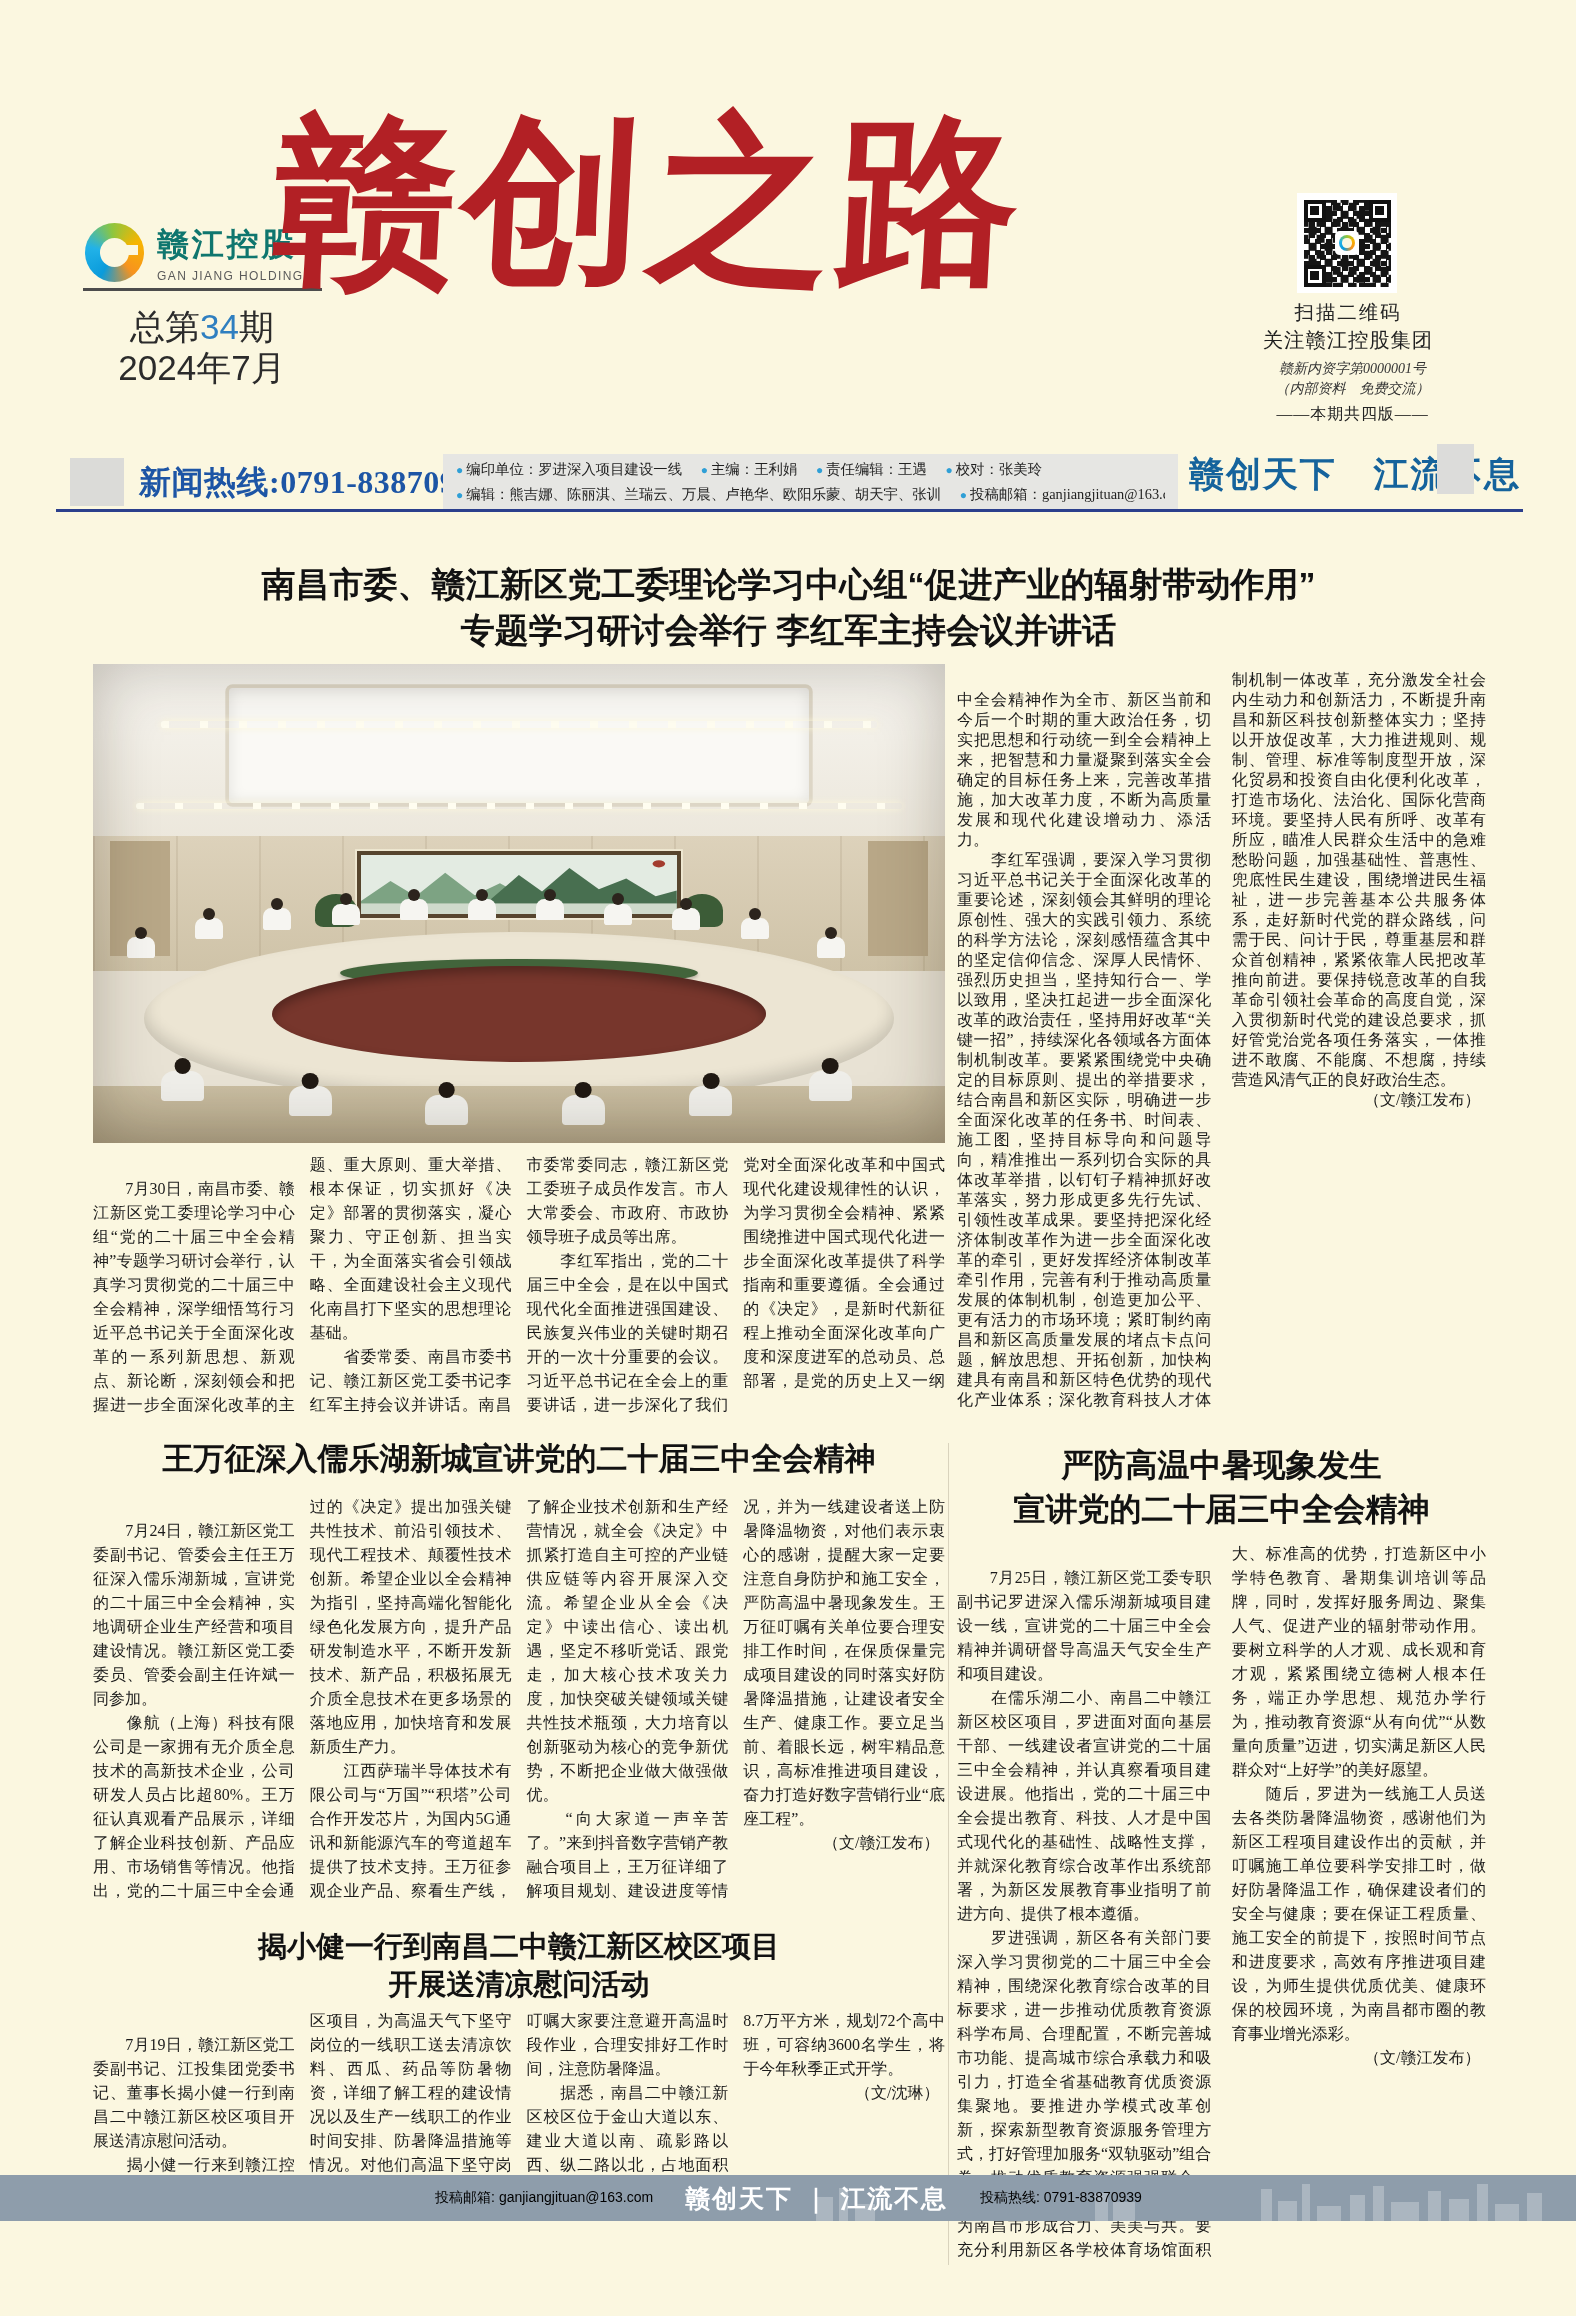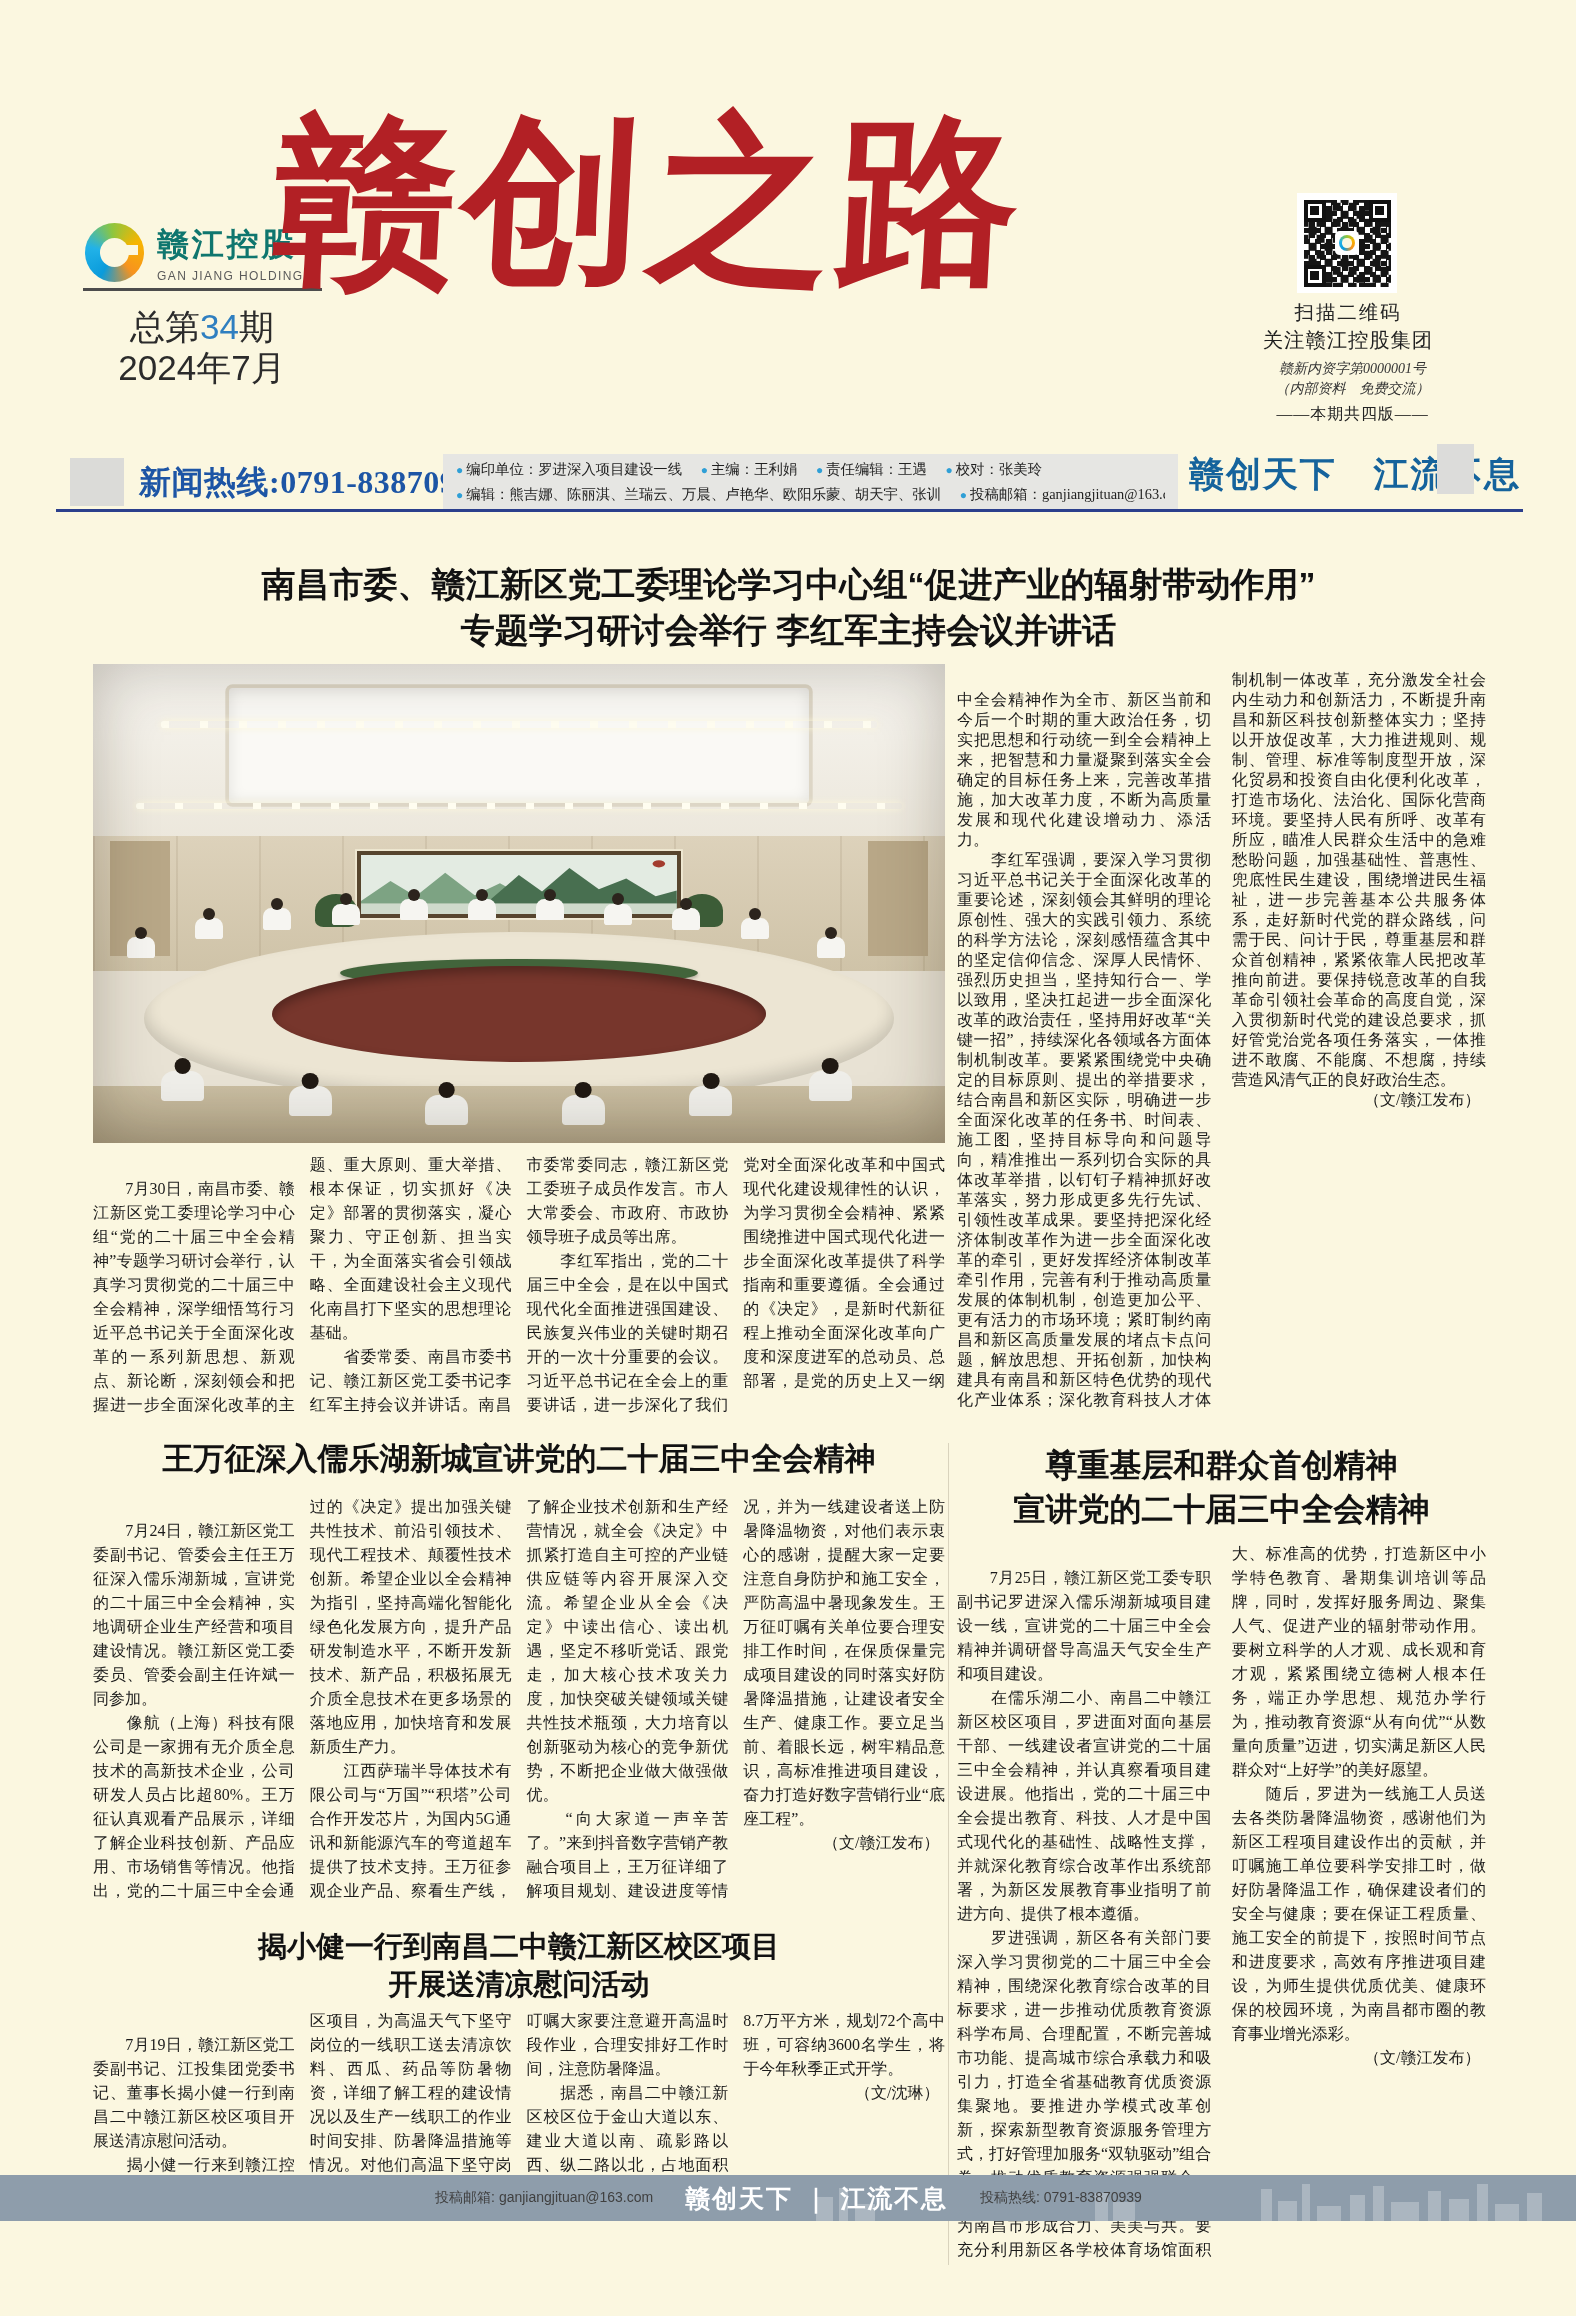--- a/index.html
+++ b/index.html
@@ -116,21 +116,21 @@
   .person { position:absolute; width:28px; height:21.3px; background:#f6f5f1; border-radius:8.3px 8.3px 2.8px 2.8px; }
   .person::before { content:""; position:absolute; top:-10.2px; left:50%; transform:translateX(-50%);
     width:12px; height:12px; border-radius:50%; background:#2c241d; }
   .person.front { width:43px; height:30px; border-radius:13px 13px 3.7px 3.7px; background:#efeee9; }
   .person.front::before { width:16.7px; height:16px; top:-13px; background:#201913; }
   
   .footer-bar { position:absolute; left:0; top:2175px; width:1577px; height:46px;
     background:#8e9dab; overflow:hidden; }
   .sky { position:absolute; bottom:0; background:rgba(255,255,255,.26); }
   .footer-c { position:absolute; inset:0; display:flex; align-items:center; justify-content:center; gap:32px; }
-  .f-small { font-size:14px; color:#404040; }
+  .f-small { font-size:14px; color:#000000; }
   .f-slogan { font-family:"DejaVu Serif", serif; font-weight:bold; font-size:25px; color:#ffffff; letter-spacing:1.9px; }
 </style>
 </head>
 <body>
 
 <div class="page">
 
   <div class="logo-block">
     <div class="gmark"></div>
     <div class="logo-txt">
@@ -240,21 +240,21 @@
     <span>　　7月24日，赣江新区党工委副书记、管委会主任王万征深入儒乐湖新城，宣讲党的二十届三中全会精神，实地调研企业生产经营和项目建设情况。赣江新区党工委委员、管委会副主任许斌一同参加。
 　　像航（上海）科技有限公司是一家拥有无介质全息技术的高新技术企业，公司研发人员占比超80%。王万征认真观看产品展示，详细了解企业科技创新、产品应用、市场销售等情况。他指出，党的二十届三中全会通过的《决定》提出加强关键共性技术、前沿引领技术、现代工程技术、颠覆性技术创新。希望企业以全会精神为指引，坚持高端化智能化绿色化发展方向，提升产品研发制造水平，不断开发新技术、新产品，积极拓展无介质全息技术在更多场景的落地应用，加快培育和发展新质生产力。
 　　江西萨瑞半导体技术有限公司与“万国”“积塔”公司合作开发芯片，为国内5G通讯和新能源汽车的弯道超车提供了技术支持。王万征参观企业产品、察看生产线，了解企业技术创新和生产经营情况，就全会《决定》中抓紧打造自主可控的产业链供应链等内容开展深入交流。希望企业从全会《决定》中读出信心、读出机遇，坚定不移听党话、跟党走，加大核心技术攻关力度，加快突破关键领域关键共性技术瓶颈，大力培育以创新驱动为核心的竞争新优势，不断把企业做大做强做优。
 　　“向大家道一声辛苦了。”来到抖音数字营销产教融合项目上，王万征详细了解项目规划、建设进度等情况，并为一线建设者送上防暑降温物资，对他们表示衷心的感谢，提醒大家一定要注意自身防护和施工安全，严防高温中暑现象发生。王万征叮嘱有关单位要合理安排工作时间，在保质保量完成项目建设的同时落实好防暑降温措施，让建设者安全生产、健康工作。要立足当前、着眼长远，树牢精品意识，高标准推进项目建设，奋力打造好数字营销行业“底座工程”。</span>
     <div class="byline">（文/赣江发布）</div>
   </div>
 
   <div class="v-div"></div>
 
   <div class="luo-h">
-    <div>尊重基层和群众首创精神</div>
+    <div>严防高温中暑现象发生</div>
     <div>宣讲党的二十届三中全会精神</div>
   </div>
   <div class="bodytext luo-body">
     <span>　　7月25日，赣江新区党工委专职副书记罗进深入儒乐湖新城项目建设一线，宣讲党的二十届三中全会精神并调研督导高温天气安全生产和项目建设。
 　　在儒乐湖二小、南昌二中赣江新区校区项目，罗进面对面向基层干部、一线建设者宣讲党的二十届三中全会精神，并认真察看项目建设进展。他指出，党的二十届三中全会提出教育、科技、人才是中国式现代化的基础性、战略性支撑，并就深化教育综合改革作出系统部署，为新区发展教育事业指明了前进方向、提供了根本遵循。
 　　罗进强调，新区各有关部门要深入学习贯彻党的二十届三中全会精神，围绕深化教育综合改革的目标要求，进一步推动优质教育资源科学布局、合理配置，不断完善城市功能、提高城市综合承载力和吸引力，打造全省基础教育优质资源集聚地。要推进办学模式改革创新，探索新型教育资源服务管理方式，打好管理加服务“双轨驱动”组合拳，推动优质教育资源强强联合，在名校荟萃、各美其美的基础上，为南昌市形成合力、美美与共。要充分利用新区各学校体育场馆面积大、标准高的优势，打造新区中小学特色教育、暑期集训培训等品牌，同时，发挥好服务周边、聚集人气、促进产业的辐射带动作用。要树立科学的人才观、成长观和育才观，紧紧围绕立德树人根本任务，端正办学思想、规范办学行为，推动教育资源“从有向优”“从数量向质量”迈进，切实满足新区人民群众对“上好学”的美好愿望。
 　　随后，罗进为一线施工人员送去各类防暑降温物资，感谢他们为新区工程项目建设作出的贡献，并叮嘱施工单位要科学安排工时，做好防暑降温工作，确保建设者们的安全与健康；要在保证工程质量、施工安全的前提下，按照时间节点和进度要求，高效有序推进项目建设，为师生提供优质优美、健康环保的校园环境，为南昌都市圈的教育事业增光添彩。</span>
     <div class="byline">（文/赣江发布）</div>
   </div>
 

